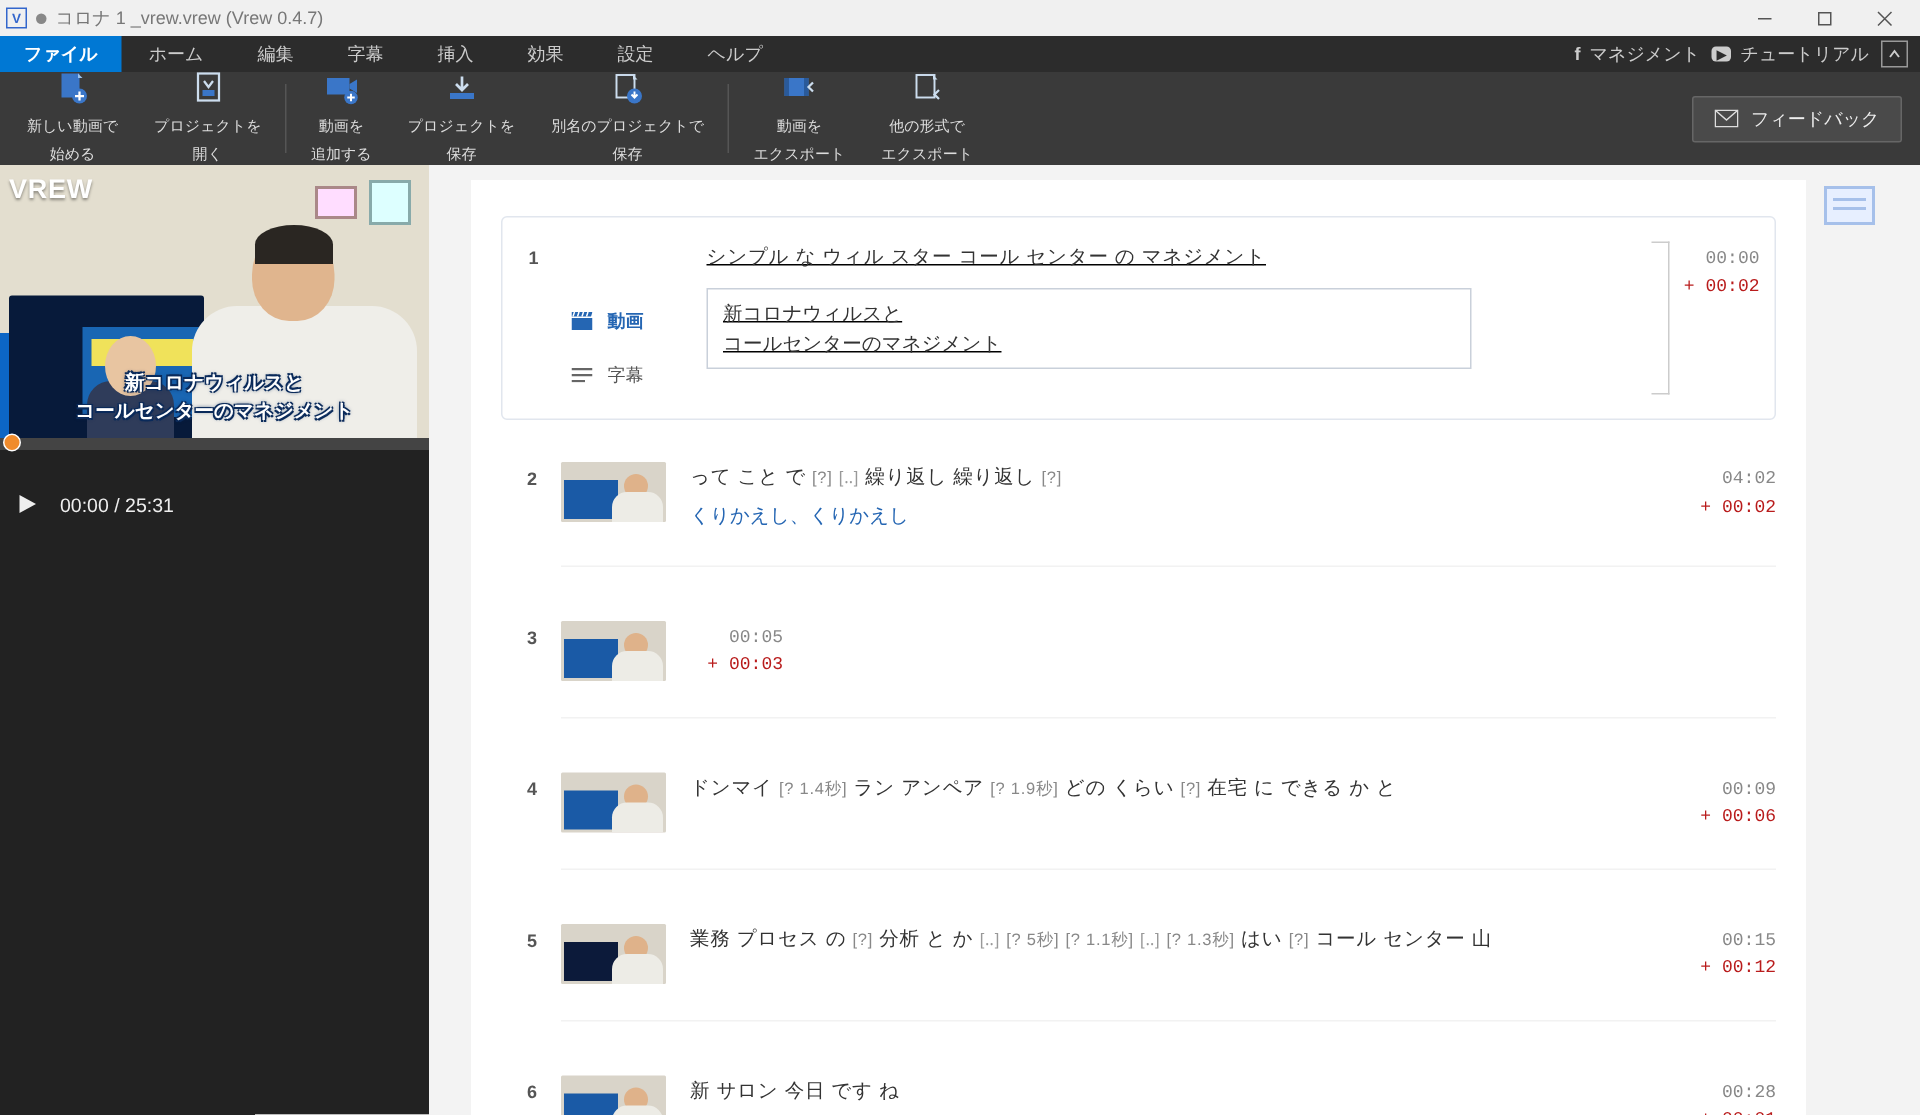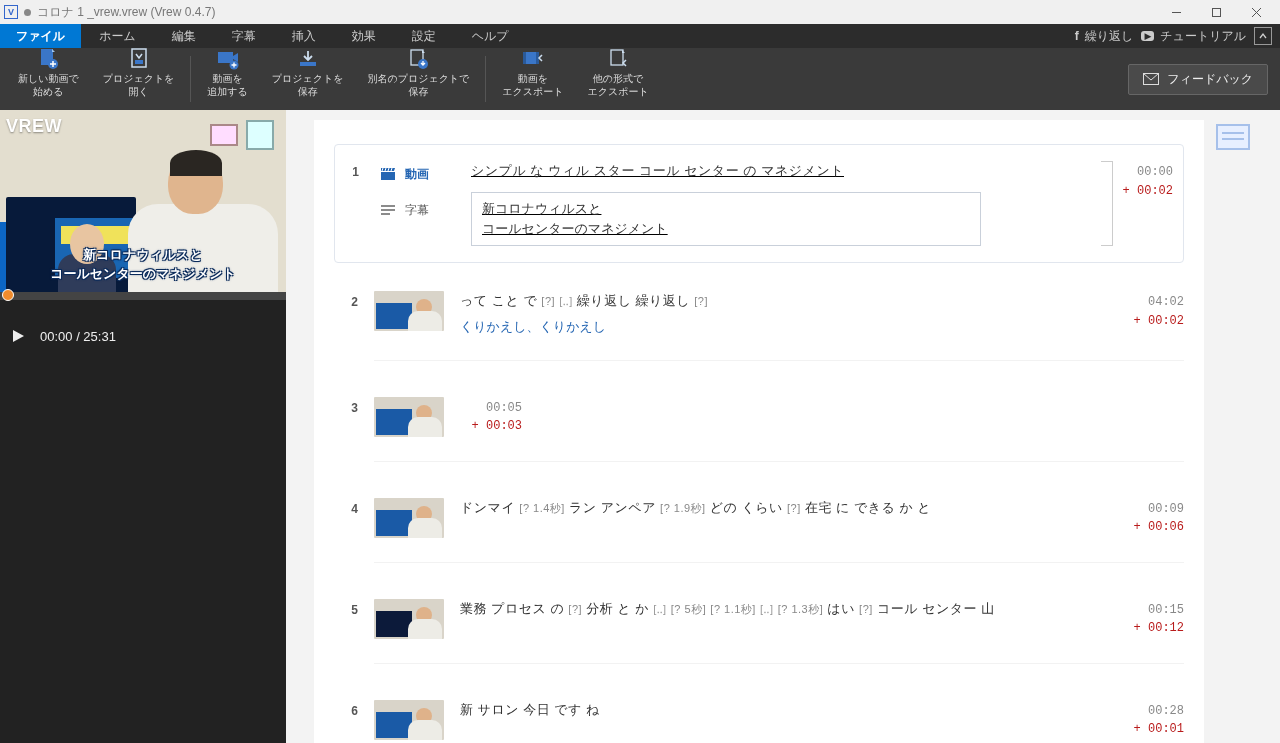--- a/index.html
+++ b/index.html
@@ -14,21 +14,21 @@
   .win-btn svg { width:11px; height:11px; }
 
   .menubar { height: 24px; background: #2c2c2c; display:flex; align-items:center; color:#ccc; }
   .menu-item { padding: 0 18px; height:24px; display:flex; align-items:center; font-size:12px; cursor:pointer; }
   .menu-item.active { background:#0078d4; color:#fff; font-weight:bold; padding:0 16px; }
   .menubar-right { margin-left:auto; display:flex; align-items:center; gap:8px; padding-right:8px; }
   .menubar-right-item { display:flex; align-items:center; gap:6px; font-size:12px; }
   .sq-btn { width:18px; height:18px; border:1px solid #999; display:flex; align-items:center; justify-content:center; }
 
   .toolbar { height: 62px; background:#3a3a3a; display:flex; align-items:center; padding-left:6px; }
-  .tool-item { display:flex; flex-direction:column; align-items:center; justify-content:flex-start; color:#ddd; font-size:10px; line-height:1.25; padding: 0 12px; cursor:pointer; height:100%; }
+  .tool-item { display:flex; flex-direction:column; align-items:center; justify-content:space-between; color:#ddd; font-size:10px; line-height:1.25; padding: 0 12px; cursor:pointer; height:100%; }
   .tool-item .ic { width:22px; height:22px; margin-bottom:3px; display:flex; align-items:center; justify-content:center; }
   .tool-sep { width:1px; height:46px; background:#555; margin:0 4px; }
   .toolbar .spacer { flex:1; }
   .feedback-btn { background:#4a4a4a; border:1px solid #666; padding:6px 14px; margin-right:12px; display:flex; align-items:center; gap:8px; color:#eee; font-size:12px; border-radius:2px; cursor:pointer; }
 
   .main { display:flex; height: calc(743px - 24px - 24px - 62px); }
   .left-panel { width:286px; background:#222; color:#fff; }
   .player { position:relative; }
   .video-frame { width:286px; height:182px; background:#d9d4c9; position:relative; overflow:hidden; }
   .vrew-logo { position:absolute; top:6px; left:6px; color:#fff; font-weight:900; font-family:Arial,sans-serif; font-size:18px; letter-spacing:0.5px; text-shadow:0 1px 2px rgba(0,0,0,0.4); }
@@ -76,21 +76,21 @@
   .clip-body { flex:1; min-width:0; }
   .clip-words { font-size:13px; color:#333; line-height:1.6; letter-spacing:0.5px; }
   .clip-words .tag { color:#888; font-size:11px; }
   .clip-words .tag-dots { color:#999; font-size:11px; }
   .clip-sub { color:#2566b3; font-size:13px; margin-top:6px; }
   .clip-time { width:62px; text-align:right; font-size:12px; color:#888; line-height:1.55; padding-top:2px;font-family:Liberation Mono, monospace; }
   .clip-time .plus { color:#b91c1c; }
 
   
   .first .lead-col { width:80px; flex-shrink:0; padding-left:6px; }
-  .first .lead-row { display:flex; align-items:center; gap:10px; height:26px; font-size:12px; }
+  .first .lead-row { display:flex; align-items:center; gap:10px; height:26px; font-size:12px;margin-top:40px; }
   .first .lead-row.mt { margin-top:10px; }
   .first .lead-row .ic { color:#2566b3; }
   .first .lead-row .ic.gray { color:#777; }
   .first .lead-row .lbl { color:#2566b3; font-weight:bold; }
   .first .lead-row .lbl.gray { color:#555; font-weight:normal; }
   .first .edit-box { border:1px solid #c9d0da; padding:6px 10px; font-size:13px; line-height:1.55; color:#333; width:510px; }
   .first .first-body { flex:1;text-decoration:underline; }
   .first .words-top { margin-bottom:10px; }
   .first .bracket { position:absolute; right:70px; top:16px; bottom:16px; width:12px; border-right:1px solid #ccc; border-top:1px solid #ccc; border-bottom:1px solid #ccc; }
   .row-sep { border-bottom:1px solid #f2f2f2; margin: 6px 0 6px 40px; }
@@ -131,21 +131,21 @@
       <div class="menu-item">編集</div>
       <div class="menu-item">字幕</div>
       <div class="menu-item">挿入</div>
       <div class="menu-item">効果</div>
       <div class="menu-item">設定</div>
       <div class="menu-item">ヘルプ</div>
     </div>
   <div class="menubar-right">
     <div class="menubar-right-item">
       <span style="font-weight:bold;font-family:Arial;">f</span>
-      <span>繰り返し</span>
+      <span>マネジメント</span>
     </div>
     <div class="menubar-right-item">
       <span style="background:#ccc;color:#2c2c2c;border-radius:3px;padding:0 3px;font-size:9px;">▶</span>
       <span>チュートリアル</span>
     </div>
     <div class="sq-btn">
       <svg width="10" height="10" viewBox="0 0 10 10">
           <path d="M2 7l3-4 3 4" fill="none" stroke="#ccc" stroke-width="1.3"></path>
         </svg>
     </div>

